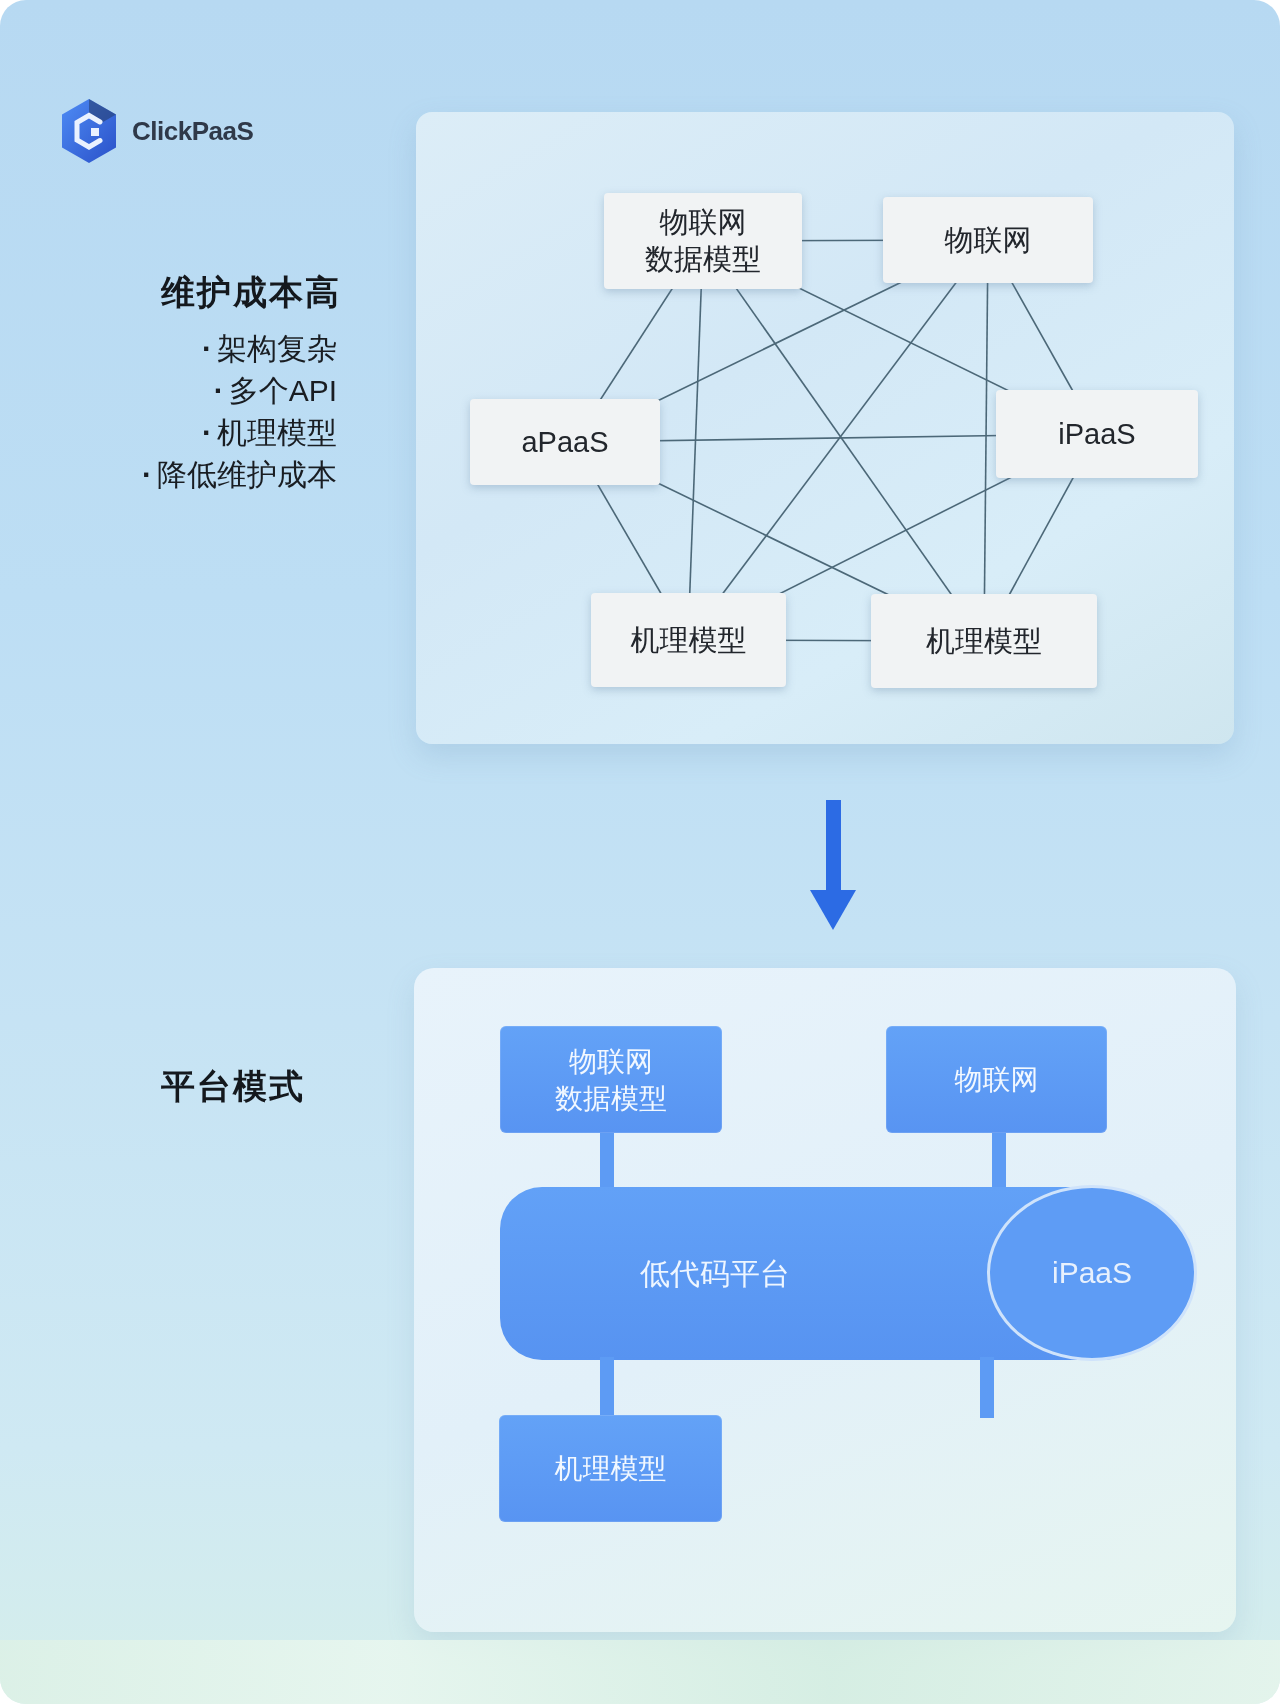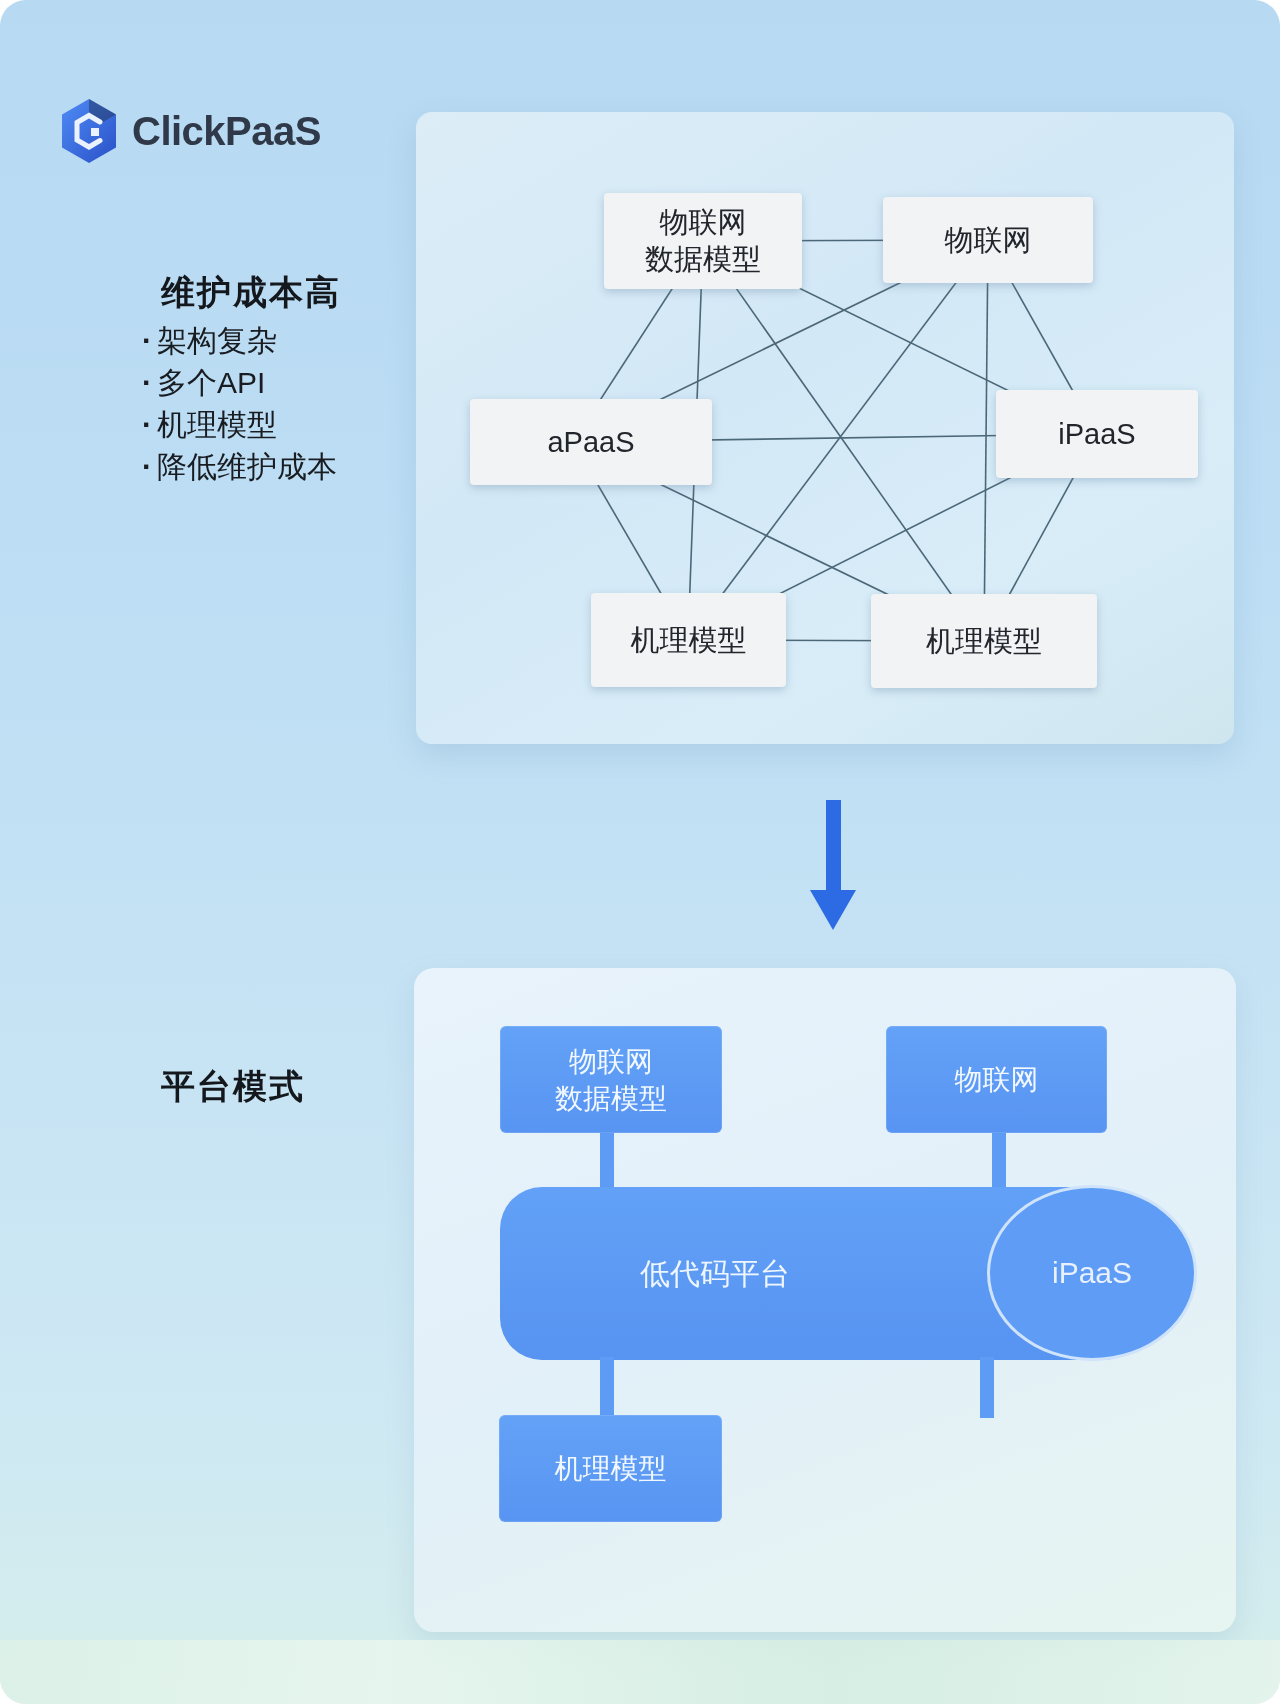--- a/index.html
+++ b/index.html
@@ -2,49 +2,49 @@
 <html><head>
 <meta charset="utf-8">
 <style>
   html,body{margin:0;padding:0;background:#ffffff;font-family:"Liberation Sans",sans-serif;}
   #page{position:relative;width:1280px;height:1704px;overflow:hidden;border-radius:26px;
         background:linear-gradient(180deg,#b7d9f2 0%,#bddef4 35%,#c6e3f4 60%,#cfe9f3 85%,#d5eeeb 100%);}
   .abs{position:absolute;}
 
   
   .logo{left:60px;top:98px;display:flex;align-items:center;gap:14px;}
-  .logo-text{font-size:40px;font-weight:700;color:#2f3949;letter-spacing:-0.5px;}
+  .logo-text{font-size:26px;font-weight:700;color:#2f3949;letter-spacing:-0.5px;}
 
   
   .section-title{font-size:34px;font-weight:700;color:#14181d;letter-spacing:2px;}
   .t-trad{left:161px;top:270px;}
   .t-plat{left:161px;top:1064px;}
   ul.points{list-style:none;margin:0;padding:0;font-size:30px;font-weight:500;color:#191d22;}
-  .p-trad{left:142px;top:320px;line-height:42px;}
+  .p-trad{left:142px;top:328px;line-height:42px;text-align:right;}
   .p-plat{left:142px;top:1126px;line-height:41px;}
   ul.points li::before{content:"·";margin-right:5px;font-weight:700;}
 
   
   .panel-top{left:416px;top:112px;width:818px;height:632px;border-radius:16px;
      background:linear-gradient(150deg,#dcedf7 0%,#d3e8f6 40%,#d8edf8 72%,#cfe6ef 100%);
      box-shadow:0 12px 28px rgba(110,150,185,.22);}
   .panel-bottom{left:414px;top:968px;width:822px;height:664px;border-radius:20px;
      background:linear-gradient(160deg,#e8f3fb 0%,#e2f0f9 50%,#e6f5f0 100%);
      box-shadow:0 12px 28px rgba(110,150,185,.18);}
 
   
   #mesh{left:0;top:0;width:1280px;height:1704px;pointer-events:none;z-index:1;}
   .node{position:absolute;z-index:2;background:#f1f3f4;border-radius:4px;
         display:flex;align-items:center;justify-content:center;
         font-size:29px;font-weight:500;color:#22262c;text-align:center;
         white-space:pre-line;line-height:37px;
         box-shadow:0 3px 9px rgba(96,128,160,.35);}
   .n0{left:604px;top:193px;width:198px;height:96px;}
   .n1{left:883px;top:197px;width:210px;height:86px;}
-  .n2{left:470px;top:399px;width:242px;height:86px;}
+  .n2{left:470px;top:399px;width:190px;height:86px;}
   .n3{left:996px;top:390px;width:202px;height:88px;}
   .n4{left:591px;top:593px;width:195px;height:94px;}
   .n5{left:871px;top:594px;width:226px;height:94px;}
 
   
   .caption{left:330px;top:827px;width:460px;text-align:center;
            font-size:28px;font-weight:700;color:#3b6fd8;line-height:38px;}
   .arrow-bar{left:826px;top:800px;width:15px;height:92px;background:#2c6be4;}
   .arrow-head{left:810px;top:890px;width:0;height:0;
               border-left:23px solid transparent;border-right:23px solid transparent;

